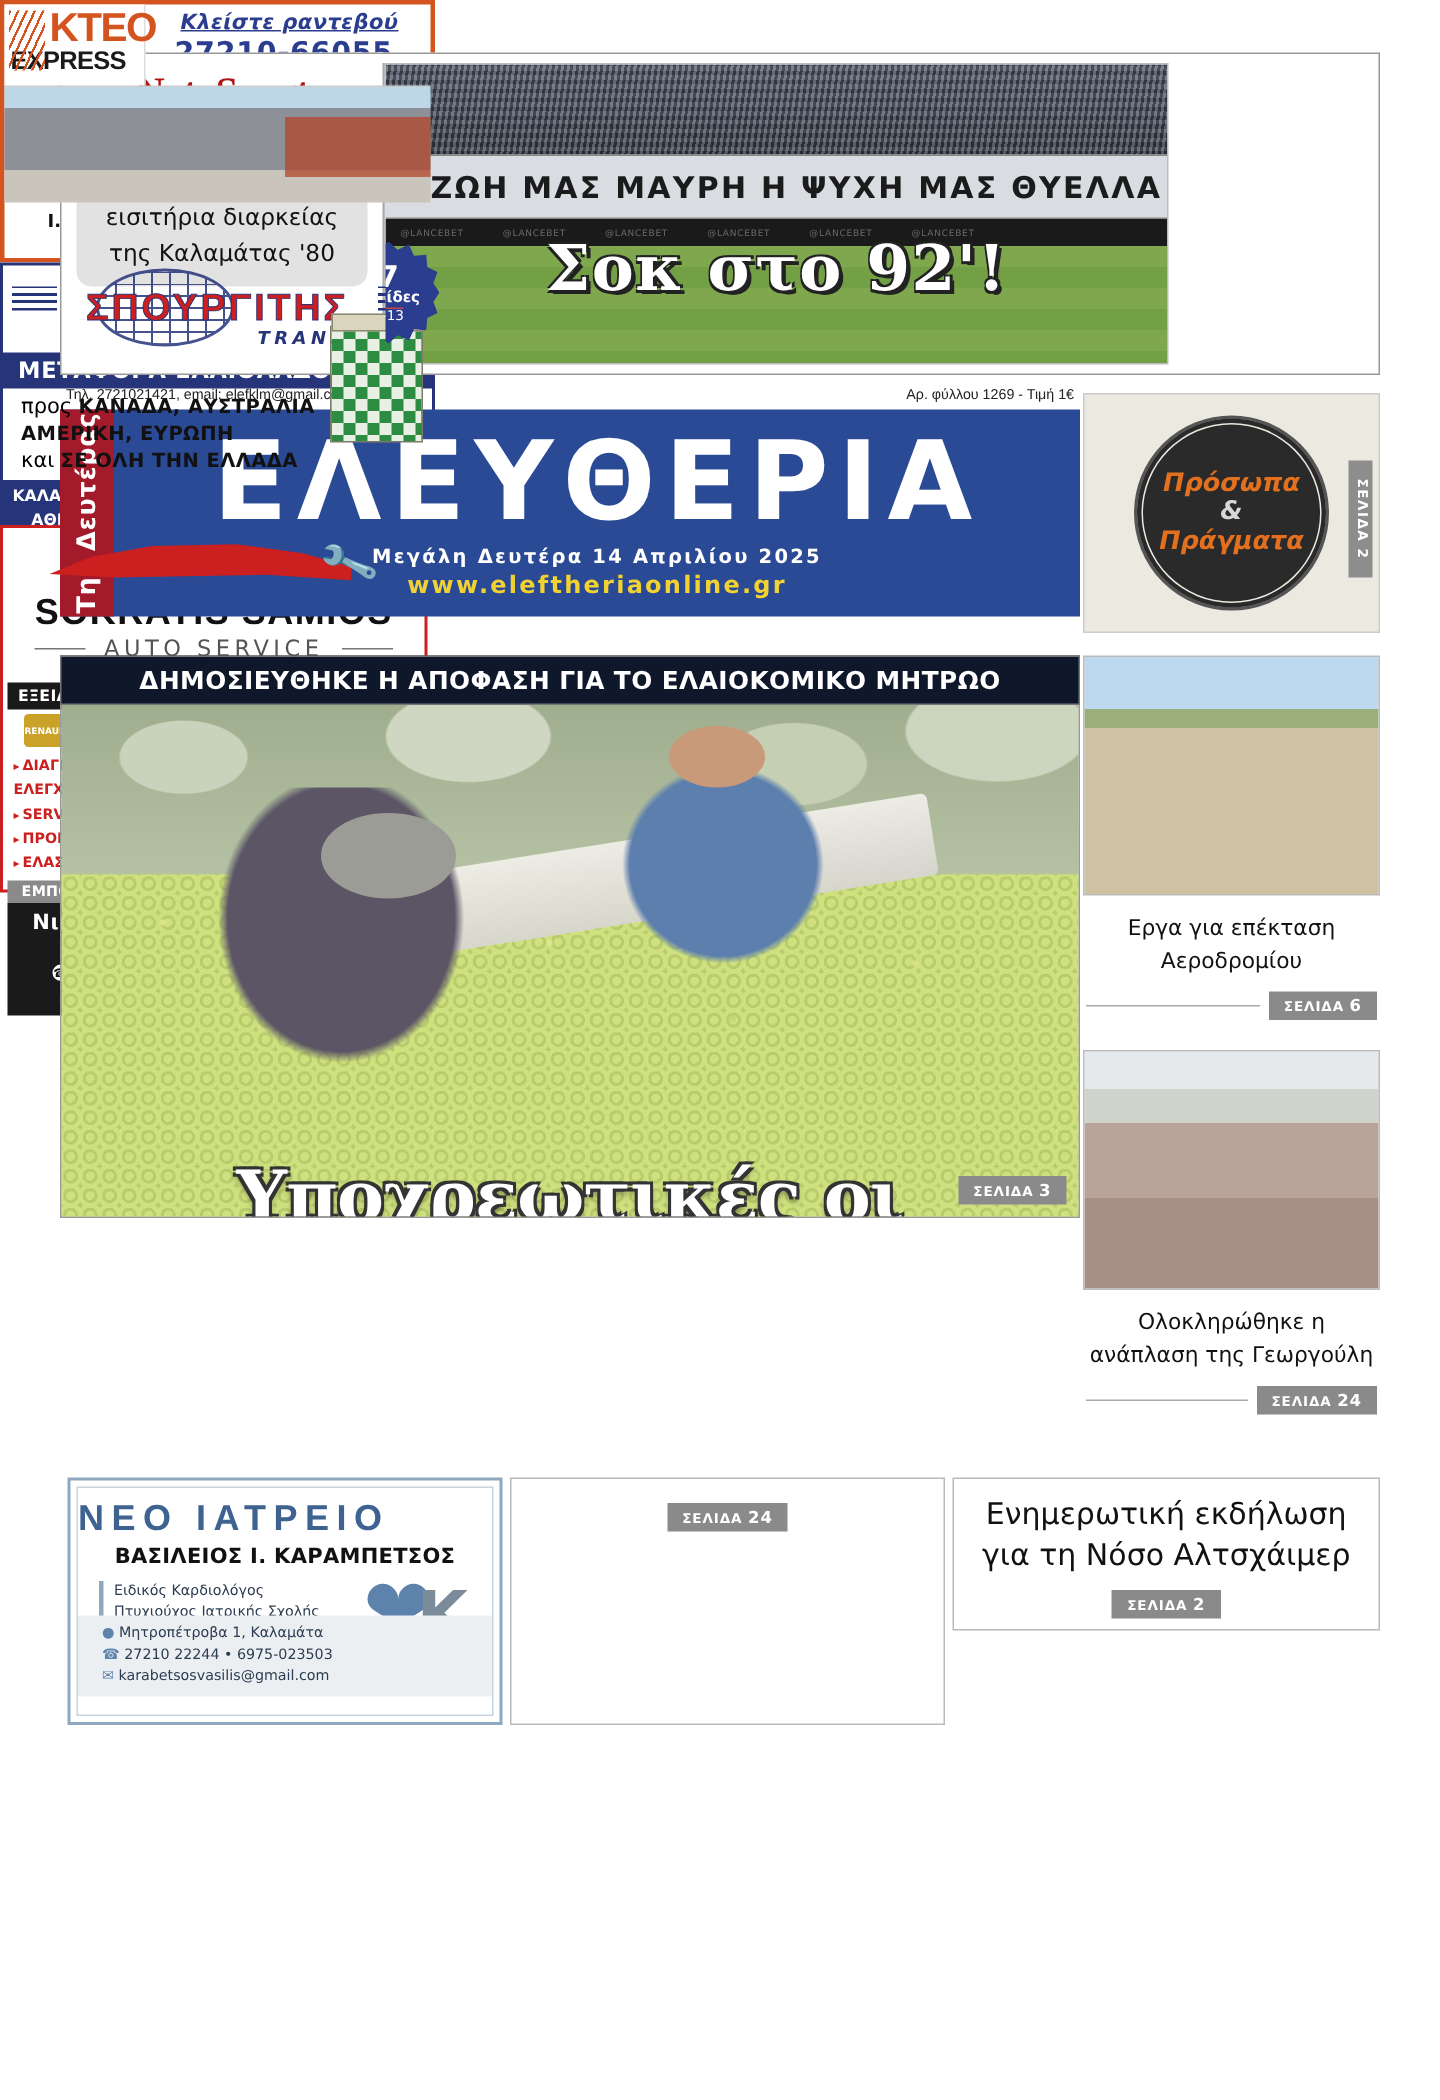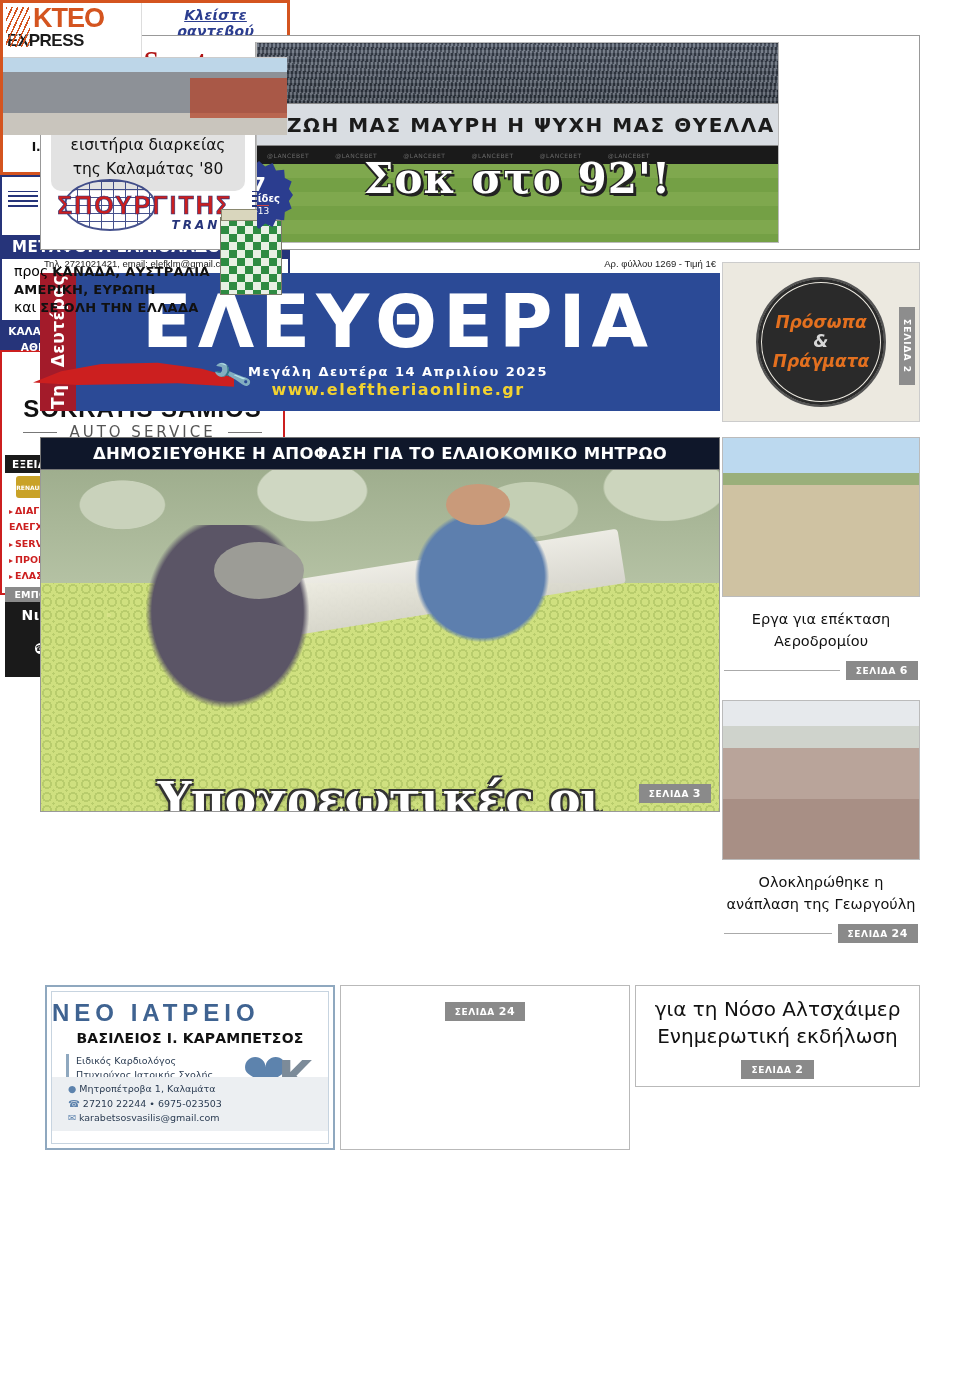--- a/index.html
+++ b/index.html
@@ -289,21 +289,21 @@
   .fire-foot { text-align: center; margin-top: 6px; }
 
   
   .alz-box { left: 635px; top: 985px; width: 285px; height: 102px; padding: 10px 6px; }
   .alz-text { text-align: center; font-size: 20px; line-height: 1.35; color: #111; }
   .alz-foot { text-align: center; margin-top: 8px; }
 
   
   .kteo-ad { left: 45px; top: 1165px; width: 290px; height: 175px; border: 3px solid #d4541f; background: #fff; }
   .kteo-top { display: flex; height: 54px; }
-  .kteo-logo-cell { width: 139px; border-right: 1px solid #ddd; padding: 3px 4px; position: relative; background: #fff; }
+  .kteo-logo-cell { width: 94px; border-right: 1px solid #ddd; padding: 3px 4px; position: relative; background: #fff; }
   .kteo-k { color: #d4541f; font-weight: bold; font-size: 27px; line-height: .95; letter-spacing: -1px; padding-left: 26px; font-family: "Liberation Sans", sans-serif; }
   .kteo-e { color: #1a1a1a; font-weight: bold; font-size: 17px; line-height: 1; letter-spacing: -0.5px; font-family: "Liberation Sans", sans-serif; }
   .kteo-swoosh {
     position: absolute; left: 3px; top: 4px; width: 24px; height: 40px;
     background: repeating-linear-gradient(115deg, #d4541f 0 1.5px, transparent 1.5px 5px);
   }
   .kteo-right { flex: 1; padding: 4px 6px 0 8px; text-align: center; }
   .kteo-cta {
     color: #2b3d8f; font-weight: bold; font-style: italic; font-size: 14px;
     text-decoration: underline; letter-spacing: .3px;
@@ -558,22 +558,22 @@
 
   <div class="box fire-box">
     <div class="fire-foot">
       <span class="selida-tag"><span>ΣΕΛΙΔΑ</span>
       <b>24</b></span>
     </div>
   </div>
 
   <div class="box alz-box">
     <div class="alz-text">
+      <div>Ενημερωτική εκδήλωση</div>
       <div>για τη Νόσο Αλτσχάιμερ</div>
-      <div>Ενημερωτική εκδήλωση</div>
     </div>
     <div class="alz-foot">
       <span class="selida-tag"><span>ΣΕΛΙΔΑ</span>
       <b>2</b></span>
     </div>
   </div>
 
   <div class="kteo-ad">
     <div class="kteo-top">
       <div class="kteo-logo-cell">

